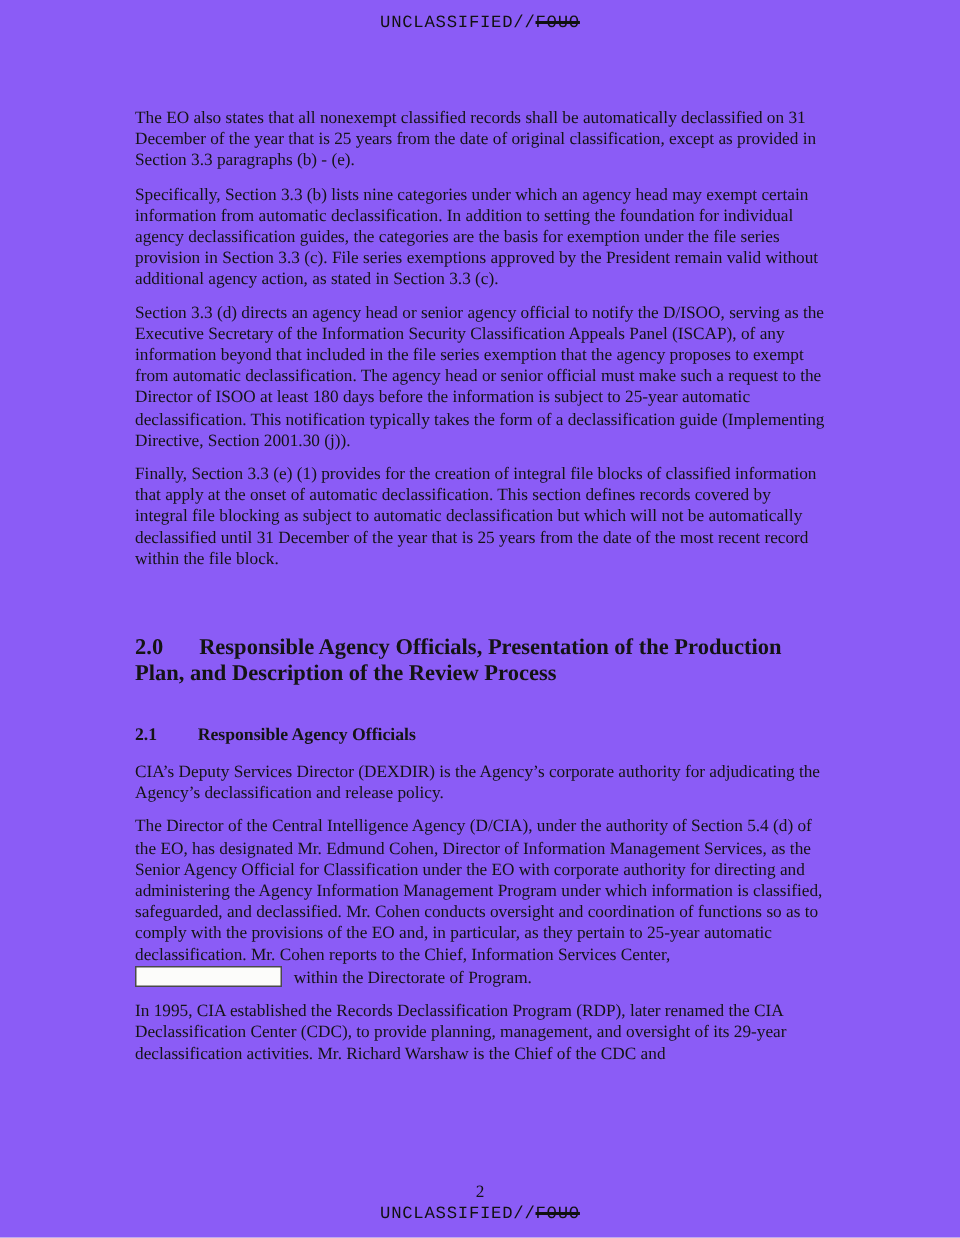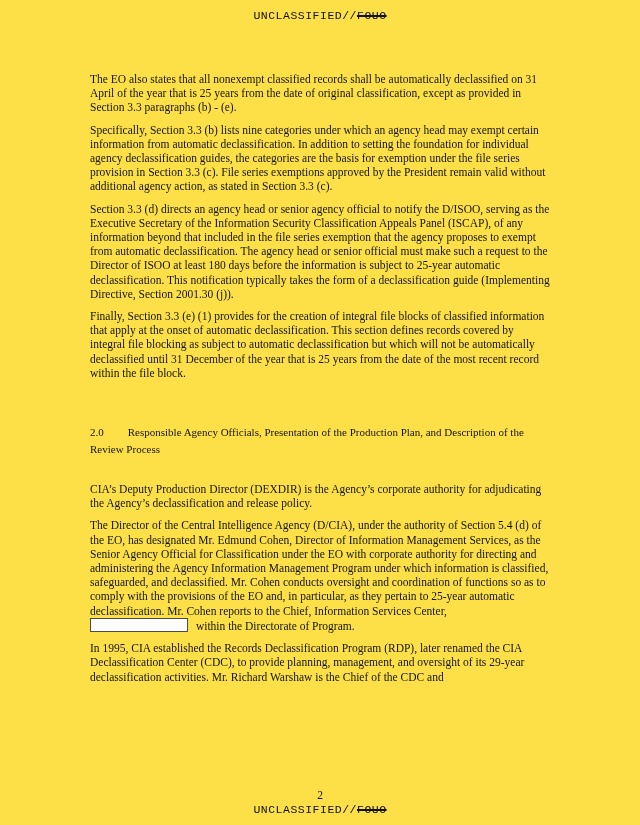--- a/index.html
+++ b/index.html
@@ -5,21 +5,21 @@
   html, body {
     margin: 0;
     padding: 0;
     background: #e9e9e6;
   }
   .page {
     position: relative;
     width: 640px;
     height: 825px;
     margin: 0 auto;
-    background: #fde047;
+    background: #8b5cf6;
     font-family: "Liberation Serif", serif;
     color: #141414;
     box-sizing: border-box;
     overflow: hidden;
   }
   .classification {
     position: absolute;
     left: 0;
     right: 0;
     text-align: center;
@@ -42,23 +42,23 @@
     width: 460px;
   }
   .content p {
     margin: 0 0 8px 0;
     font-size: 11.5px;
     line-height: 14.2px;
     text-align: left;
   }
   h2.section-heading {
     margin: 44px 0 24px 0;
-    font-size: 11px;
+    font-size: 15px;
     line-height: 17px;
-    font-weight: normal;
+    font-weight: bold;
   }
   h3.subsection-heading {
     margin: 0 0 11px 0;
     font-size: 11.8px;
     line-height: 15px;
     font-weight: bold;
   }
   .sec-num { display: inline-block; margin-right: 24px; }
   .sub-num { display: inline-block; margin-right: 27px; }
   .redaction {
@@ -82,32 +82,33 @@
 </style>
 </head>
 <body>
 
 <div class="page">
 
   <div class="classification header"><span>UNCLASSIFIED//</span><span class="struck">FOUO</span></div>
 
   <div class="content">
 
-    <p>The EO also states that all nonexempt classified records shall be automatically declassified on 31 April of the year that is 25 years from the date of original classification, except as provided in Section 3.3 paragraphs (b) - (e).</p>
+    <p>The EO also states that all nonexempt classified records shall be automatically declassified on 31 December of the year that is 25 years from the date of original classification, except as provided in Section 3.3 paragraphs (b) - (e).</p>
 
     <p>Specifically, Section 3.3 (b) lists nine categories under which an agency head may exempt certain information from automatic declassification. In addition to setting the foundation for individual agency declassification guides, the categories are the basis for exemption under the file series provision in Section 3.3 (c). File series exemptions approved by the President remain valid without additional agency action, as stated in Section 3.3 (c).</p>
 
     <p>Section 3.3 (d) directs an agency head or senior agency official to notify the D/ISOO, serving as the Executive Secretary of the Information Security Classification Appeals Panel (ISCAP), of any information beyond that included in the file series exemption that the agency proposes to exempt from automatic declassification. The agency head or senior official must make such a request to the Director of ISOO at least 180 days before the information is subject to 25-year automatic declassification. This notification typically takes the form of a declassification guide (Implementing Directive, Section 2001.30 (j)).</p>
 
     <p>Finally, Section 3.3 (e) (1) provides for the creation of integral file blocks of classified information that apply at the onset of automatic declassification. This section defines records covered by integral file blocking as subject to automatic declassification but which will not be automatically declassified until 31 December of the year that is 25 years from the date of the most recent record within the file block.</p>
 
     <h2 class="section-heading"><span class="sec-num">2.0</span><span>Responsible Agency Officials, Presentation of the Production Plan, and Description of the Review Process</span></h2>
 
+    <h3 class="subsection-heading"><span class="sub-num">2.1</span><span>Responsible Agency Officials</span></h3>
 
-    <p>CIA’s Deputy Production Director (DEXDIR) is the Agency’s corporate authority for adjudicating the Agency’s declassification and release policy.</p>
+    <p>CIA’s Deputy Services Director (DEXDIR) is the Agency’s corporate authority for adjudicating the Agency’s declassification and release policy.</p>
 
     <p><span>The Director of the Central Intelligence Agency (D/CIA), under the authority of Section 5.4 (d) of the EO, has designated Mr. Edmund Cohen, Director of Information Management Services, as the Senior Agency Official for Classification under the EO with corporate authority for directing and administering the Agency Information Management Program under which information is classified, safeguarded, and declassified. Mr. Cohen conducts oversight and coordination of functions so as to comply with the provisions of the EO and, in particular, as they pertain to 25-year automatic declassification. Mr. Cohen reports to the Chief, Information Services Center,</span>
 <span class="redaction"></span>
 <span>within the Directorate of Program.</span></p>
 
     <p>In 1995, CIA established the Records Declassification Program (RDP), later renamed the CIA Declassification Center (CDC), to provide planning, management, and oversight of its 29-year declassification activities. Mr. Richard Warshaw is the Chief of the CDC and</p>
 
   </div>
 
   <div class="page-number">2</div>

